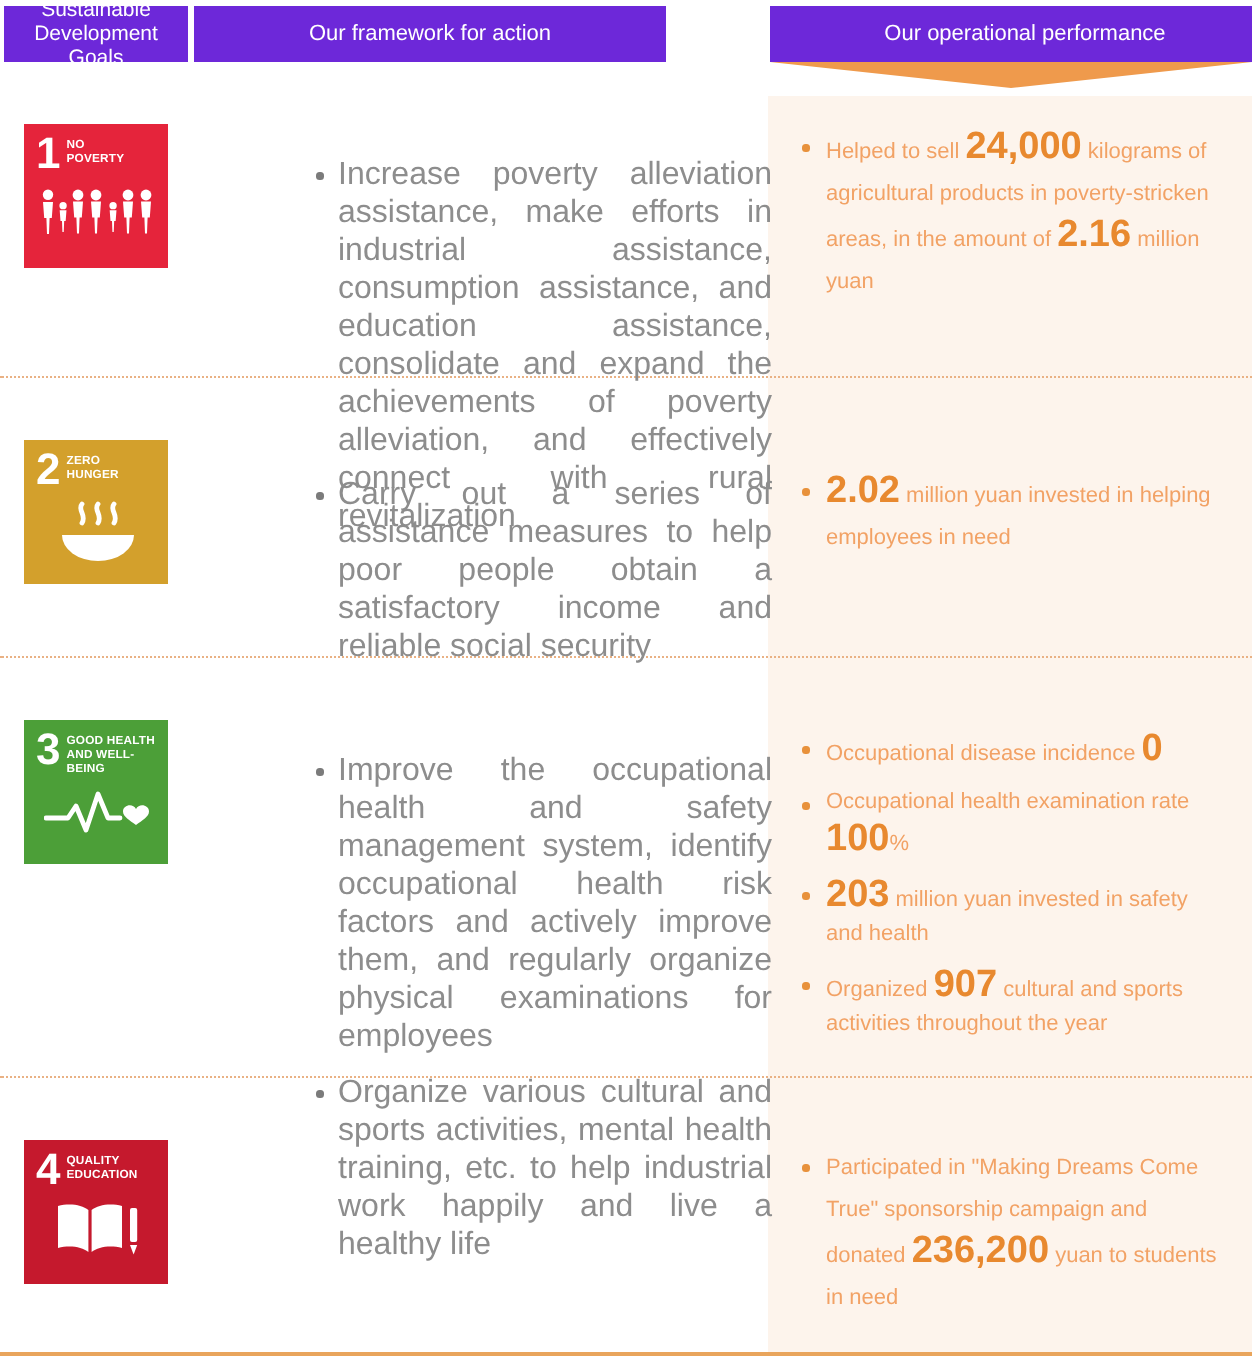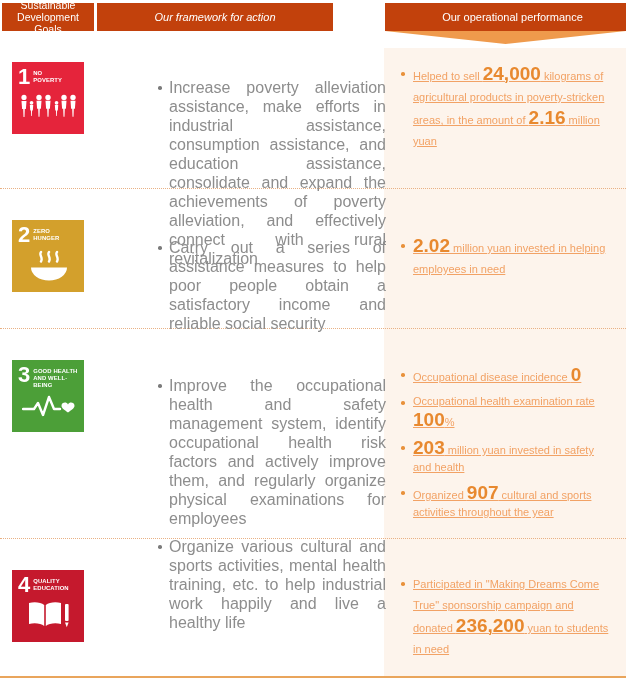--- a/index.html
+++ b/index.html
@@ -2,26 +2,26 @@
 <html><head>
 <meta charset="utf-8">
 <style>
   html,body{margin:0;padding:0;background:#ffffff;}
   .page{
     position:relative;width:626px;height:685px;background:#ffffff;
     font-family:"Liberation Sans",sans-serif;overflow:hidden;
   }
   
   .hdr{
-    position:absolute;top:3px;height:28px;background:#c2410c;color:#ffffff;
+    position:absolute;top:3px;height:28px;background:#6d28d9;color:#ffffff;
     display:flex;align-items:center;justify-content:center;text-align:center;
     font-size:11px;line-height:12px;
   }
   .hdr-goals{left:2px;width:92px;font-size:10.5px;}
-  .hdr-framework{left:97px;width:236px;font-style:italic;}
+  .hdr-framework{left:97px;width:236px;}
   .hdr-performance{left:385px;width:255px;}
   .ribbon-tail{
     position:absolute;left:385px;top:31px;width:241px;height:13px;background:#EF9A4C;
     clip-path:polygon(0 0,100% 0,50% 100%);
   }
   
   .panel{position:absolute;left:384px;top:48px;width:242px;height:629px;background:#FDF4EC;}
   
   .sep{position:absolute;left:0;width:626px;height:0;border-top:1px dotted #E9B184;}
   .sep1{top:188px;} .sep2{top:328px;} .sep3{top:538px;}
@@ -34,21 +34,21 @@
   .sdg-title{font-size:5.9px;font-weight:bold;line-height:7px;margin-top:3px;letter-spacing:.1px;}
   .sdg-art{display:flex;justify-content:center;align-items:center;margin-top:5px;}
   .sdg-art svg{display:block;}
   
   .fw-list{position:absolute;left:140px;width:230px;margin:16px;padding:0;list-style:none;
     color:#8D8D8D;font-size:16px;line-height:19px;text-align:justify;}
   .fw-list li{position:relative;padding-left:13px;margin:0 0 9px 0;}
   .fw-list li::before{content:"";position:absolute;left:2px;top:8px;width:3.5px;height:3.5px;border-radius:50%;background:#7b7b7b;}
   
   .perf-list{position:absolute;left:398px;width:216px;margin:0;padding:0;list-style:none;
-    color:#F2A265;font-size:11px;line-height:21px;text-decoration:underline;}
+    color:#F2A265;font-size:11px;line-height:21px;}
   .perf-list li{position:relative;padding-left:15px;margin:0 0 5px 0;}
   .perf-list li::before{content:"";position:absolute;left:3px;top:8px;width:3.5px;height:3.5px;border-radius:50%;background:#E8913B;}
   .perf-tight{line-height:17px;}
   .perf-tight li{margin-bottom:7px;}
   .big{font-size:19px;font-weight:bold;color:#E8892F;line-height:1;}
 </style>
 </head>
 <body>
 
 <div class="page">

